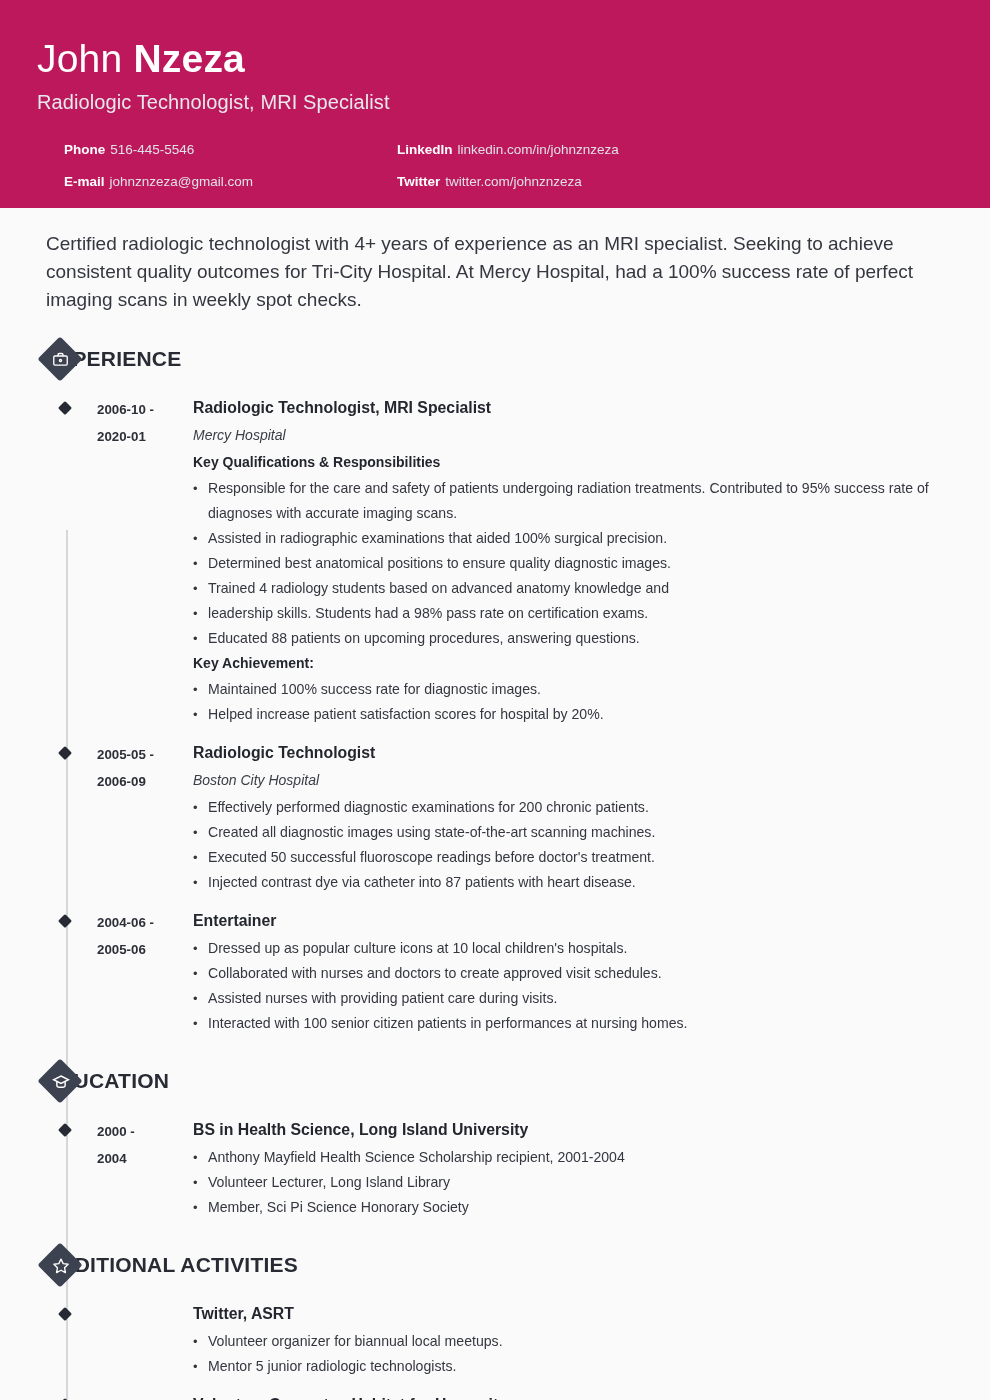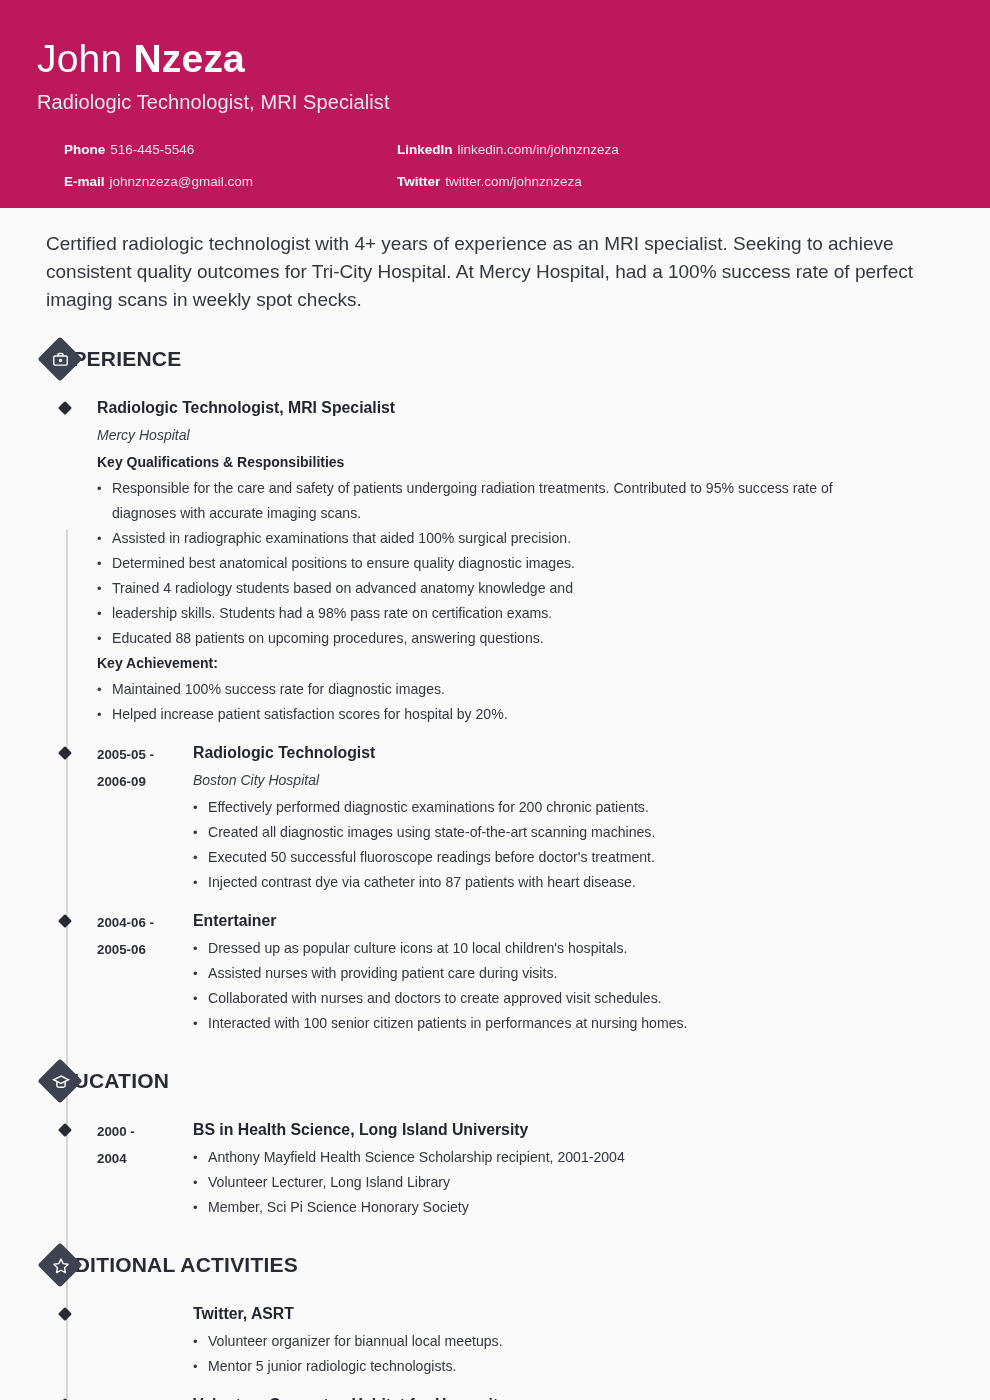--- a/index.html
+++ b/index.html
@@ -251,20 +251,24 @@
             <div class="diamond-big"></div>
             <div class="diamond-big-icon"><svg viewBox="0 0 24 24" width="17" height="17" fill="none" stroke="#ffffff" stroke-width="1.9">
                 <rect x="2.5" y="7" width="19" height="13" rx="1.6"></rect>
                 <path d="M8.5 7V5.2A1.7 1.7 0 0 1 10.2 3.5h3.6A1.7 1.7 0 0 1 15.5 5.2V7"></path>
                 <circle cx="12" cy="13.5" r="1.5"></circle>
               </svg></div>
             <div class="section-title">EXPERIENCE</div>
           </div>
           <div class="entry">
             <div class="diamond-small"></div>
+            <div class="dates">
+              <div>2006-10 -</div>
+              <div>2020-01</div>
+            </div>
             <div class="content">
               <div class="entry-title">Radiologic Technologist, MRI Specialist</div>
               <div class="entry-org">Mercy Hospital</div>
               <div class="sub-head">Key Qualifications &amp; Responsibilities</div>
               <ul class="bullets">
                 <li>Responsible for the care and safety of patients undergoing radiation treatments. Contributed to 95% success rate of diagnoses with accurate imaging scans.</li>
                 <li>Assisted in radiographic examinations that aided 100% surgical precision.</li>
                 <li>Determined best anatomical positions to ensure quality diagnostic images.</li>
                 <li>Trained 4 radiology students based on advanced anatomy knowledge and</li>
                 <li>leadership skills. Students had a 98% pass rate on certification exams.</li>
@@ -297,22 +301,22 @@
           <div class="entry">
             <div class="diamond-small"></div>
             <div class="dates">
               <div>2004-06 -</div>
               <div>2005-06</div>
             </div>
             <div class="content">
               <div class="entry-title">Entertainer</div>
               <ul class="bullets">
                 <li>Dressed up as popular culture icons at 10 local children's hospitals.</li>
+                <li>Collaborated with nurses and doctors to create approved visit schedules.</li>
                 <li>Assisted nurses with providing patient care during visits.</li>
-                <li>Collaborated with nurses and doctors to create approved visit schedules.</li>
                 <li>Interacted with 100 senior citizen patients in performances at nursing homes.</li>
               </ul>
             </div>
           </div>
         </div>
         <div class="section">
           <div class="section-head">
             <div class="diamond-big"></div>
             <div class="diamond-big-icon"><svg viewBox="0 0 24 24" width="18" height="18" fill="none" stroke="#ffffff" stroke-width="1.9">
                 <path d="M12 4 22 9l-10 5L2 9l10-5z"></path>

